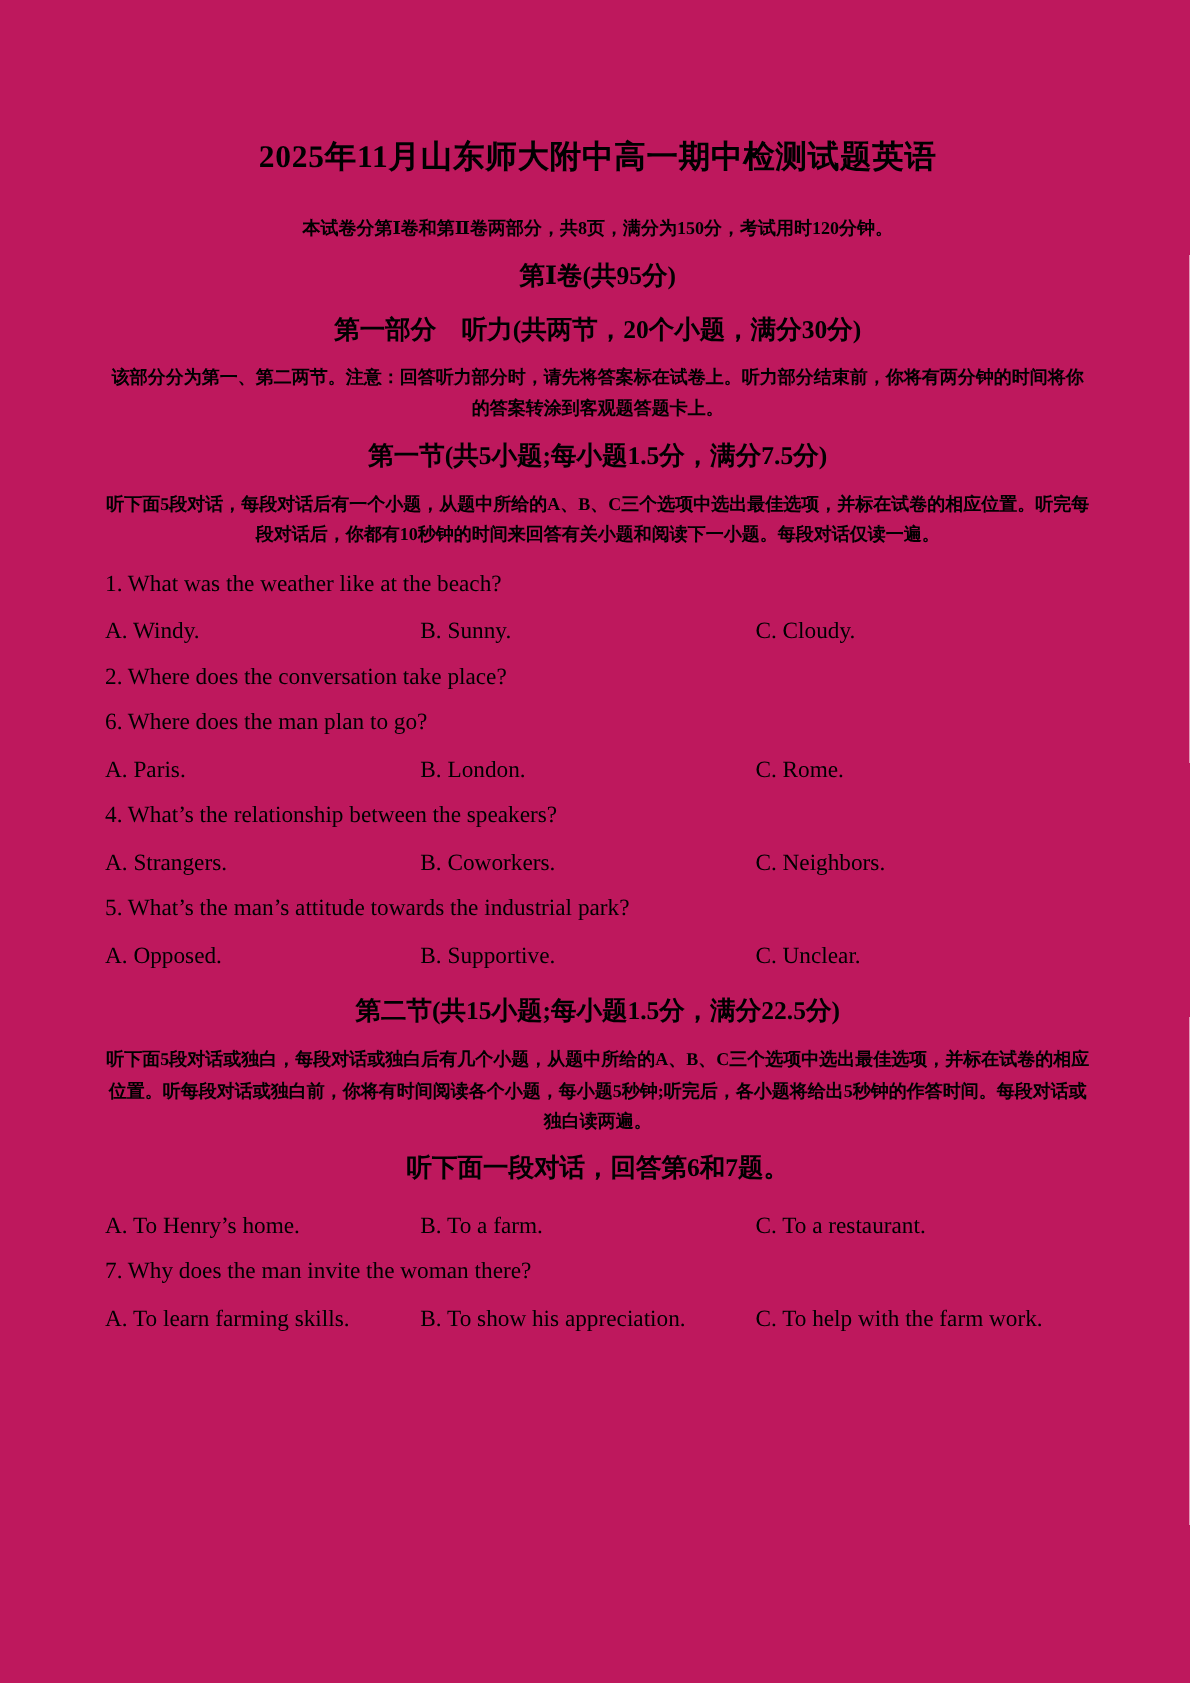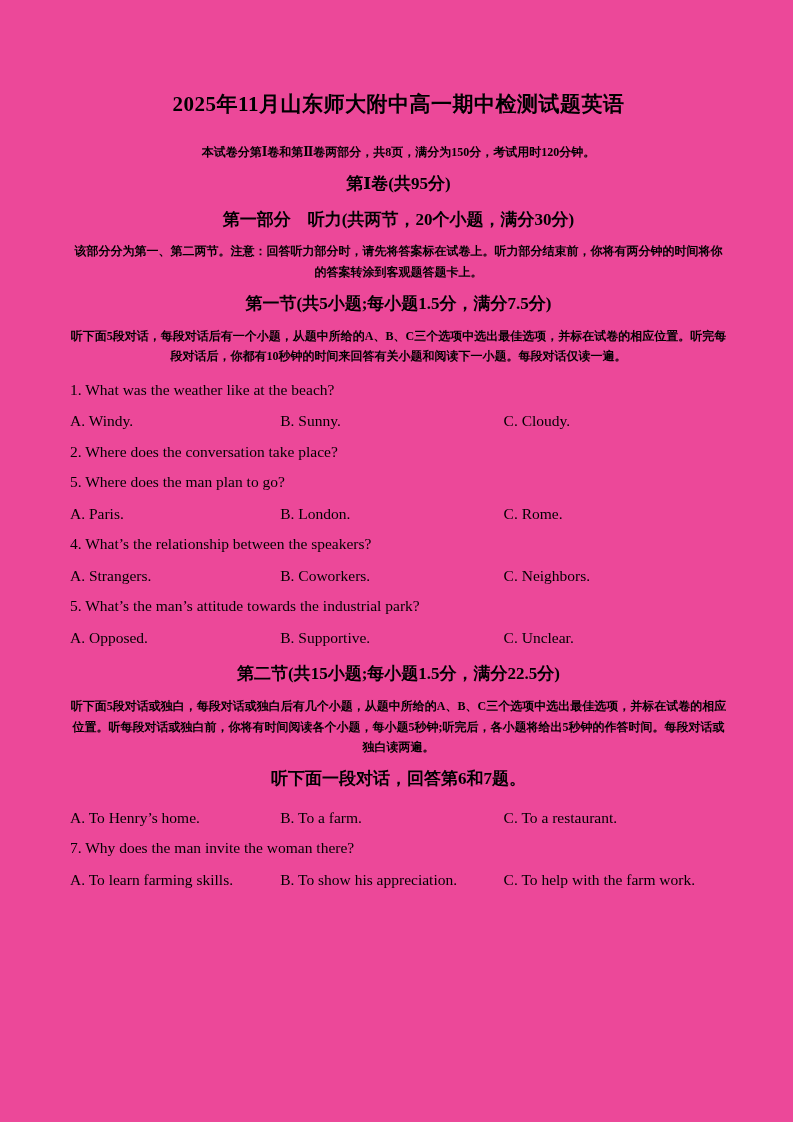--- a/index.html
+++ b/index.html
@@ -2,21 +2,21 @@
 <html><head>
 <meta charset="utf-8">
 <style>
   * { margin: 0; padding: 0; box-sizing: border-box; }
   html, body { background: #ffffff; }
   .page {
     position: relative;
     width: 793px;
     height: 1122px;
     margin: 0 auto;
-    background: #ec4899;
+    background: #be185d;
     color: #000000;
     font-family: "Liberation Serif", "DejaVu Serif", serif;
     padding: 90px 66px 40px 70px;
     overflow: hidden;
   }
   .title {
     font-size: 21px;
     font-weight: bold;
     text-align: center;
     margin-bottom: 24px;
@@ -72,21 +72,21 @@
       <span>B. Sunny.</span>
       <span>C. Cloudy.</span>
     </div>
   </div>
 
   <div class="qblock">
     <p class="q">2. Where does the conversation take place?</p>
   </div>
 
   <div class="qblock">
-    <p class="q">5. Where does the man plan to go?</p>
+    <p class="q">6. Where does the man plan to go?</p>
     <div class="opts">
       <span>A. Paris.</span>
       <span>B. London.</span>
       <span>C. Rome.</span>
     </div>
   </div>
 
   <div class="qblock">
     <p class="q">4. What’s the relationship between the speakers?</p>
     <div class="opts">

